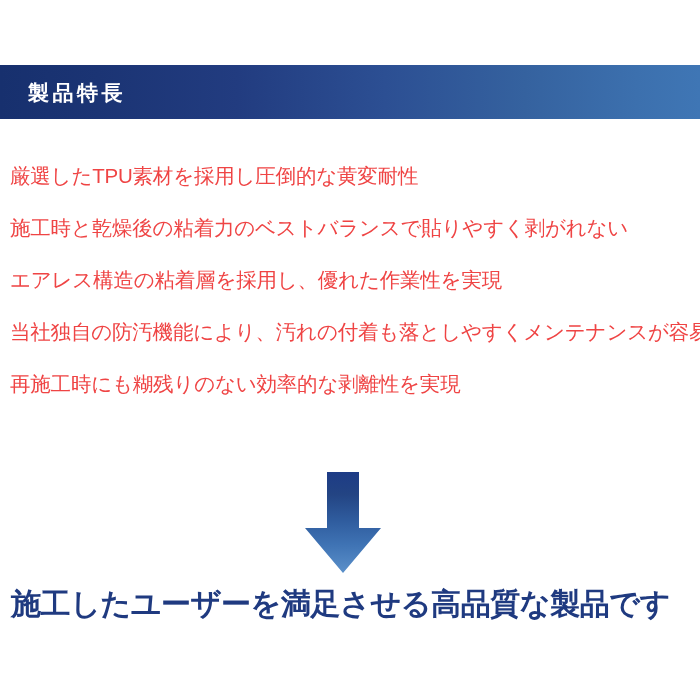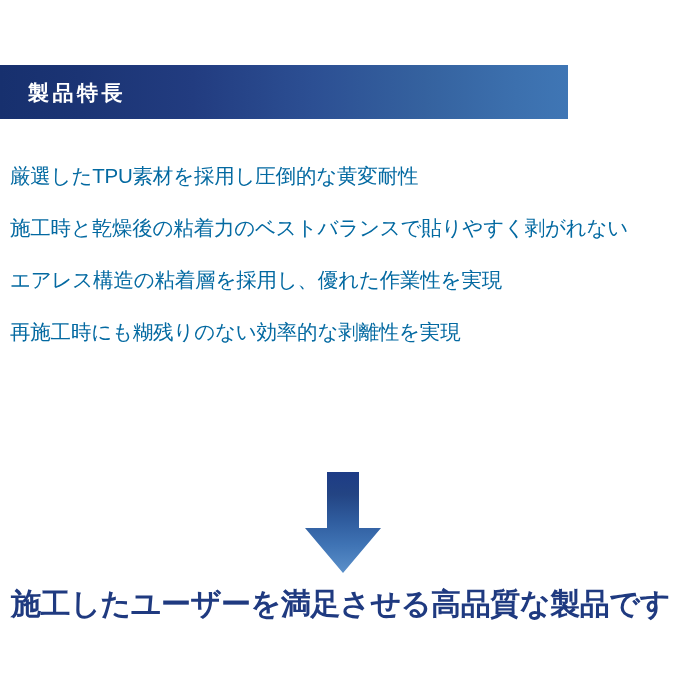--- a/index.html
+++ b/index.html
@@ -20,21 +20,21 @@
     width: 700px;
     height: 700px;
     background: #ffffff;
   }
 
   
   .section-header {
     position: absolute;
     left: 0;
     top: 65px;
-    width: 568px;
+    width: 700px;
     height: 54px;
     background: linear-gradient(to right,
                 #17306e 0%,
                 #1b3474 14%,
                 #223c80 34%,
                 #2c4f93 55%,
                 #35629f 75%,
                 #3c70ae 91%,
                 #3f76b5 100%);
   }
@@ -52,21 +52,21 @@
   }
 
   
   .feature-list {
     position: absolute;
     left: 10px;
     top: 150px;
     width: 690px;
   }
   .feature-line {
-    color: #0369a1;
+    color: #ef4444;
     font-size: 20.5px;
     font-weight: normal;
     line-height: 1;
     height: 52px;
     display: flex;
     align-items: center;
     white-space: nowrap;
     letter-spacing: -0.2px;
   }
 
@@ -107,20 +107,21 @@
 <div id="page">
 
   <div class="section-header">
     <div class="section-header-title">製品特長</div>
   </div>
 
   <div class="feature-list">
     <div class="feature-line">厳選したTPU素材を採用し圧倒的な黄変耐性</div>
     <div class="feature-line">施工時と乾燥後の粘着力のベストバランスで貼りやすく剥がれない</div>
     <div class="feature-line">エアレス構造の粘着層を採用し、優れた作業性を実現</div>
+    <div class="feature-line">当社独自の防汚機能により、汚れの付着も落としやすくメンテナンスが容易</div>
     <div class="feature-line">再施工時にも糊残りのない効率的な剥離性を実現</div>
   </div>
 
   <div class="arrow-wrap">
     <svg viewBox="0 0 80 102" xmlns="http://www.w3.org/2000/svg" aria-hidden="true">
       <defs>
         <linearGradient id="arrowGrad" x1="0" y1="0" x2="0" y2="1">
           <stop offset="0%" stop-color="#1d3b86"></stop>
           <stop offset="22%" stop-color="#234483"></stop>
           <stop offset="48%" stop-color="#2f5c9e"></stop>

